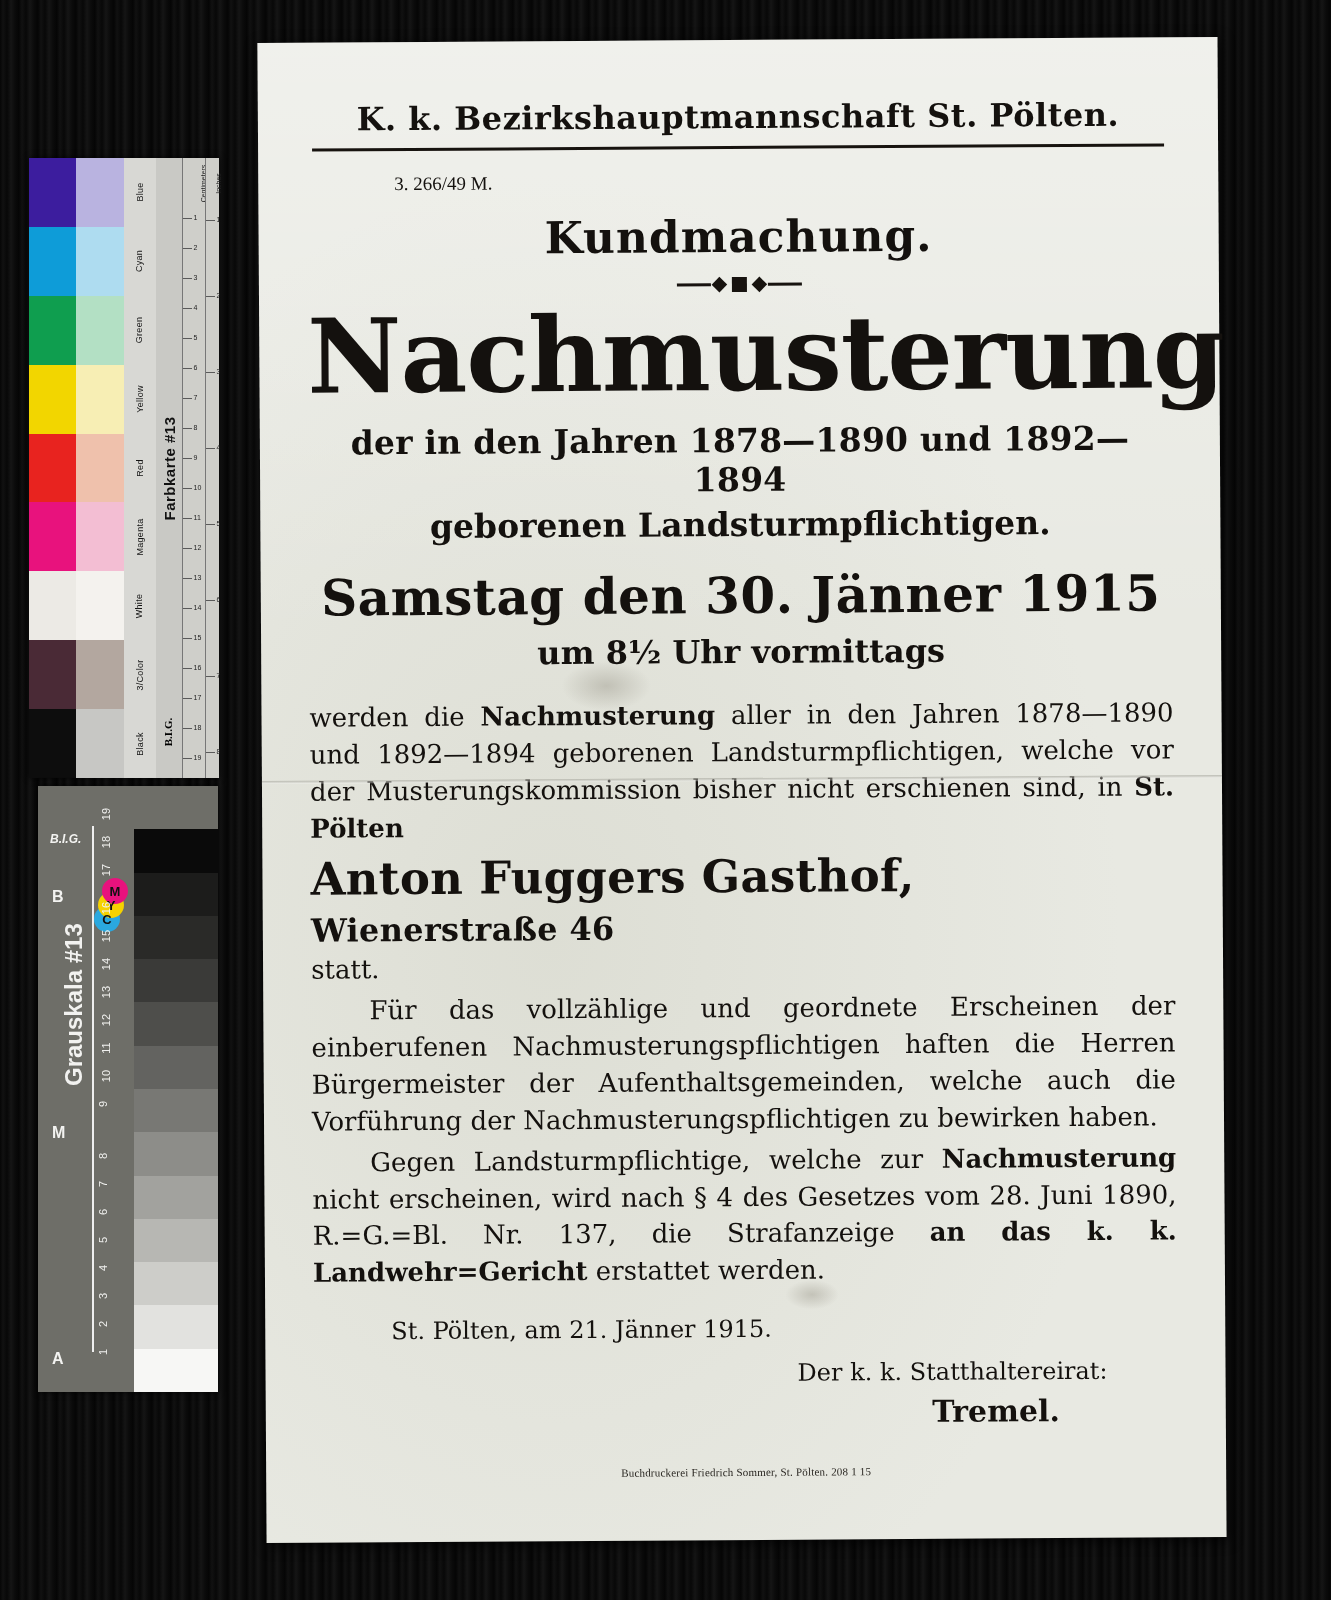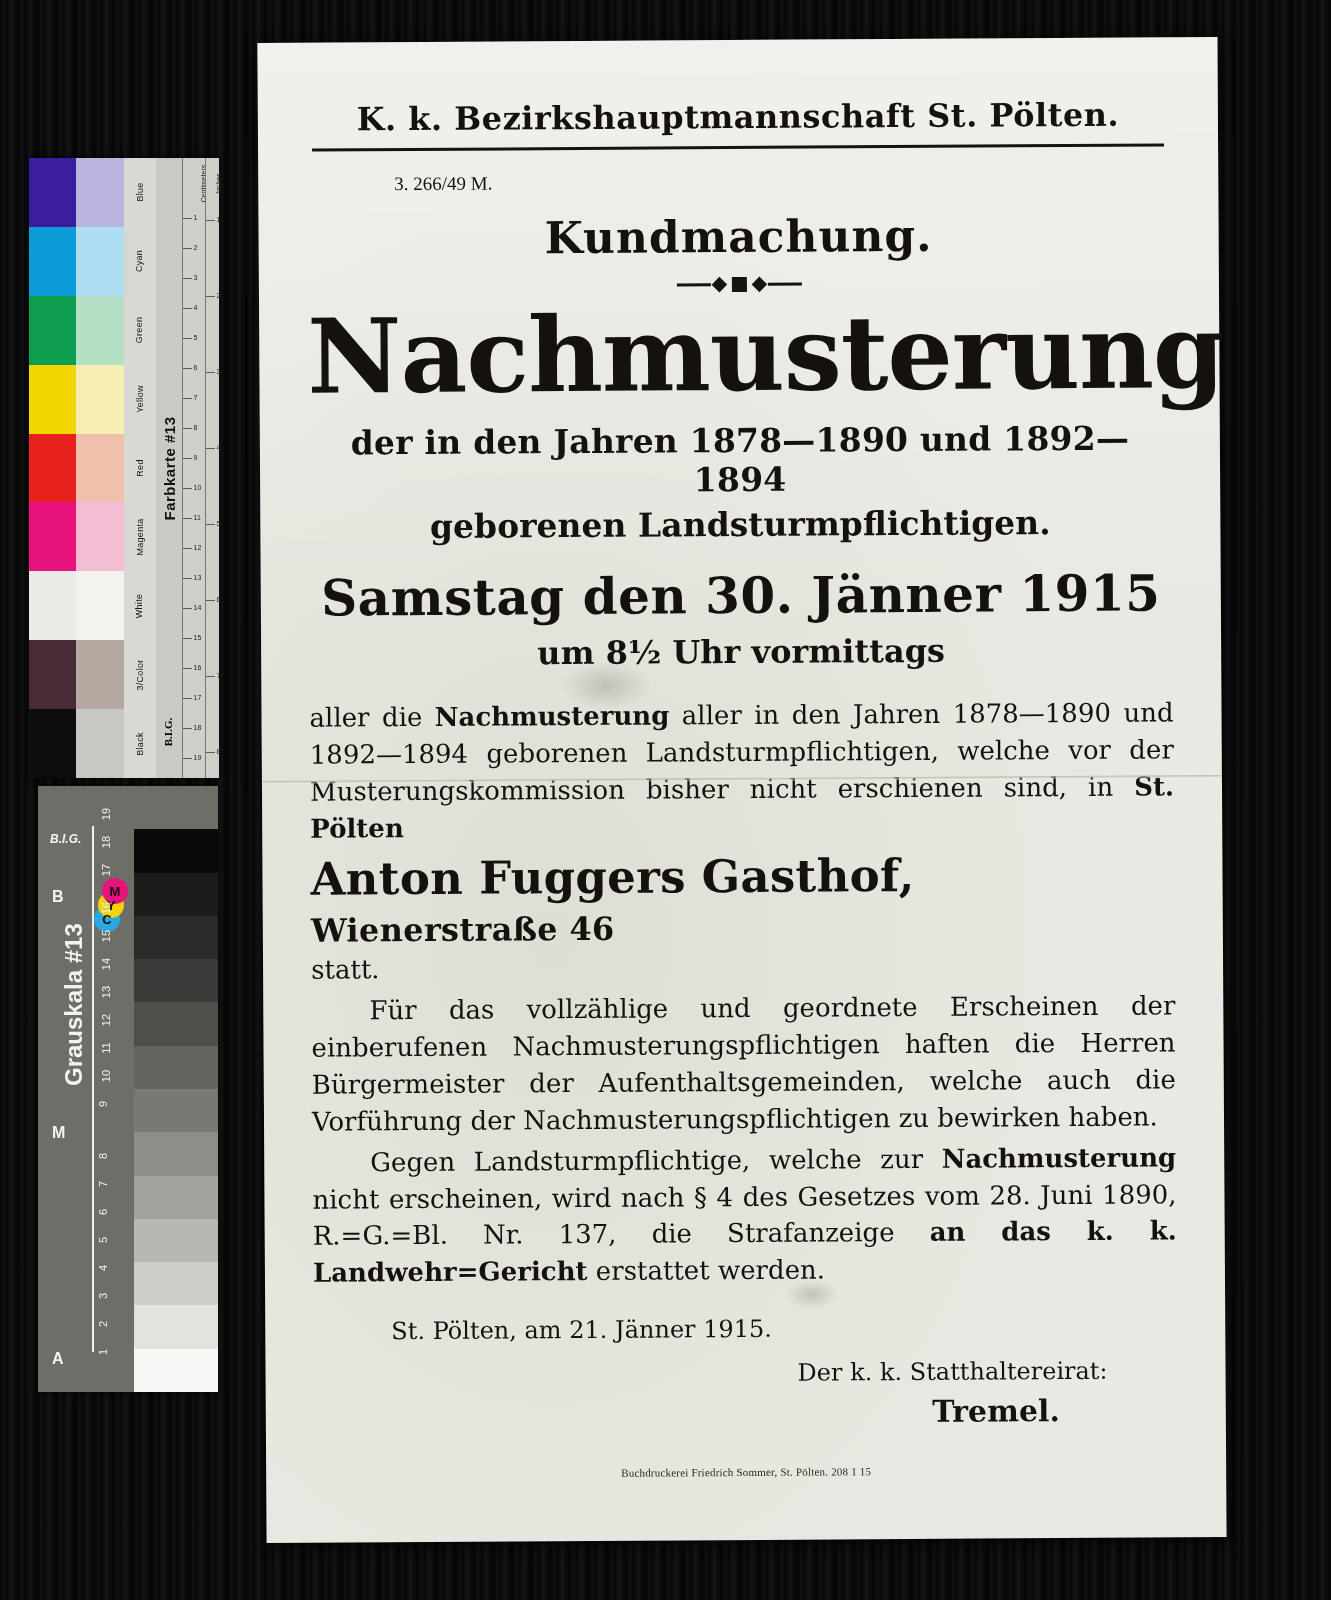--- a/index.html
+++ b/index.html
@@ -579,21 +579,21 @@
     <div class="headline">Nachmusterung</div>
 
     <div class="sub1">der in den Jahren 1878—1890 und 1892—1894</div>
     <div class="sub2">geborenen Landsturmpflichtigen.</div>
 
     <div class="datum">Samstag den 30. Jänner 1915</div>
     <div class="zeit">um 8½ Uhr vormittags</div>
 
     <div class="body">
       <p>
-        <span>aller die </span><span class="bold">Nachmusterung</span><span> aller in den Jahren 1878—1890 und 1892—1894 geborenen Landsturmpflichtigen, welche vor der Musterungskommission bisher nicht erschienen sind, in </span><span class="bold">St. Pölten</span>
+        <span>werden die </span><span class="bold">Nachmusterung</span><span> aller in den Jahren 1878—1890 und 1892—1894 geborenen Landsturmpflichtigen, welche vor der Musterungskommission bisher nicht erschienen sind, in </span><span class="bold">St. Pölten</span>
       </p>
 
       <div class="venue">
         <span>Anton Fuggers Gasthof,</span>
         <span class="addr">Wienerstraße 46</span>
       </div>
       <div class="statt">statt.</div>
 
       <p class="ind">Für das vollzählige und geordnete Erscheinen der einberufenen Nachmusterungspflichtigen haften die Herren Bürgermeister der Aufenthaltsgemeinden, welche auch die Vorführung der Nachmusterungspflichtigen zu bewirken haben.</p>
 

